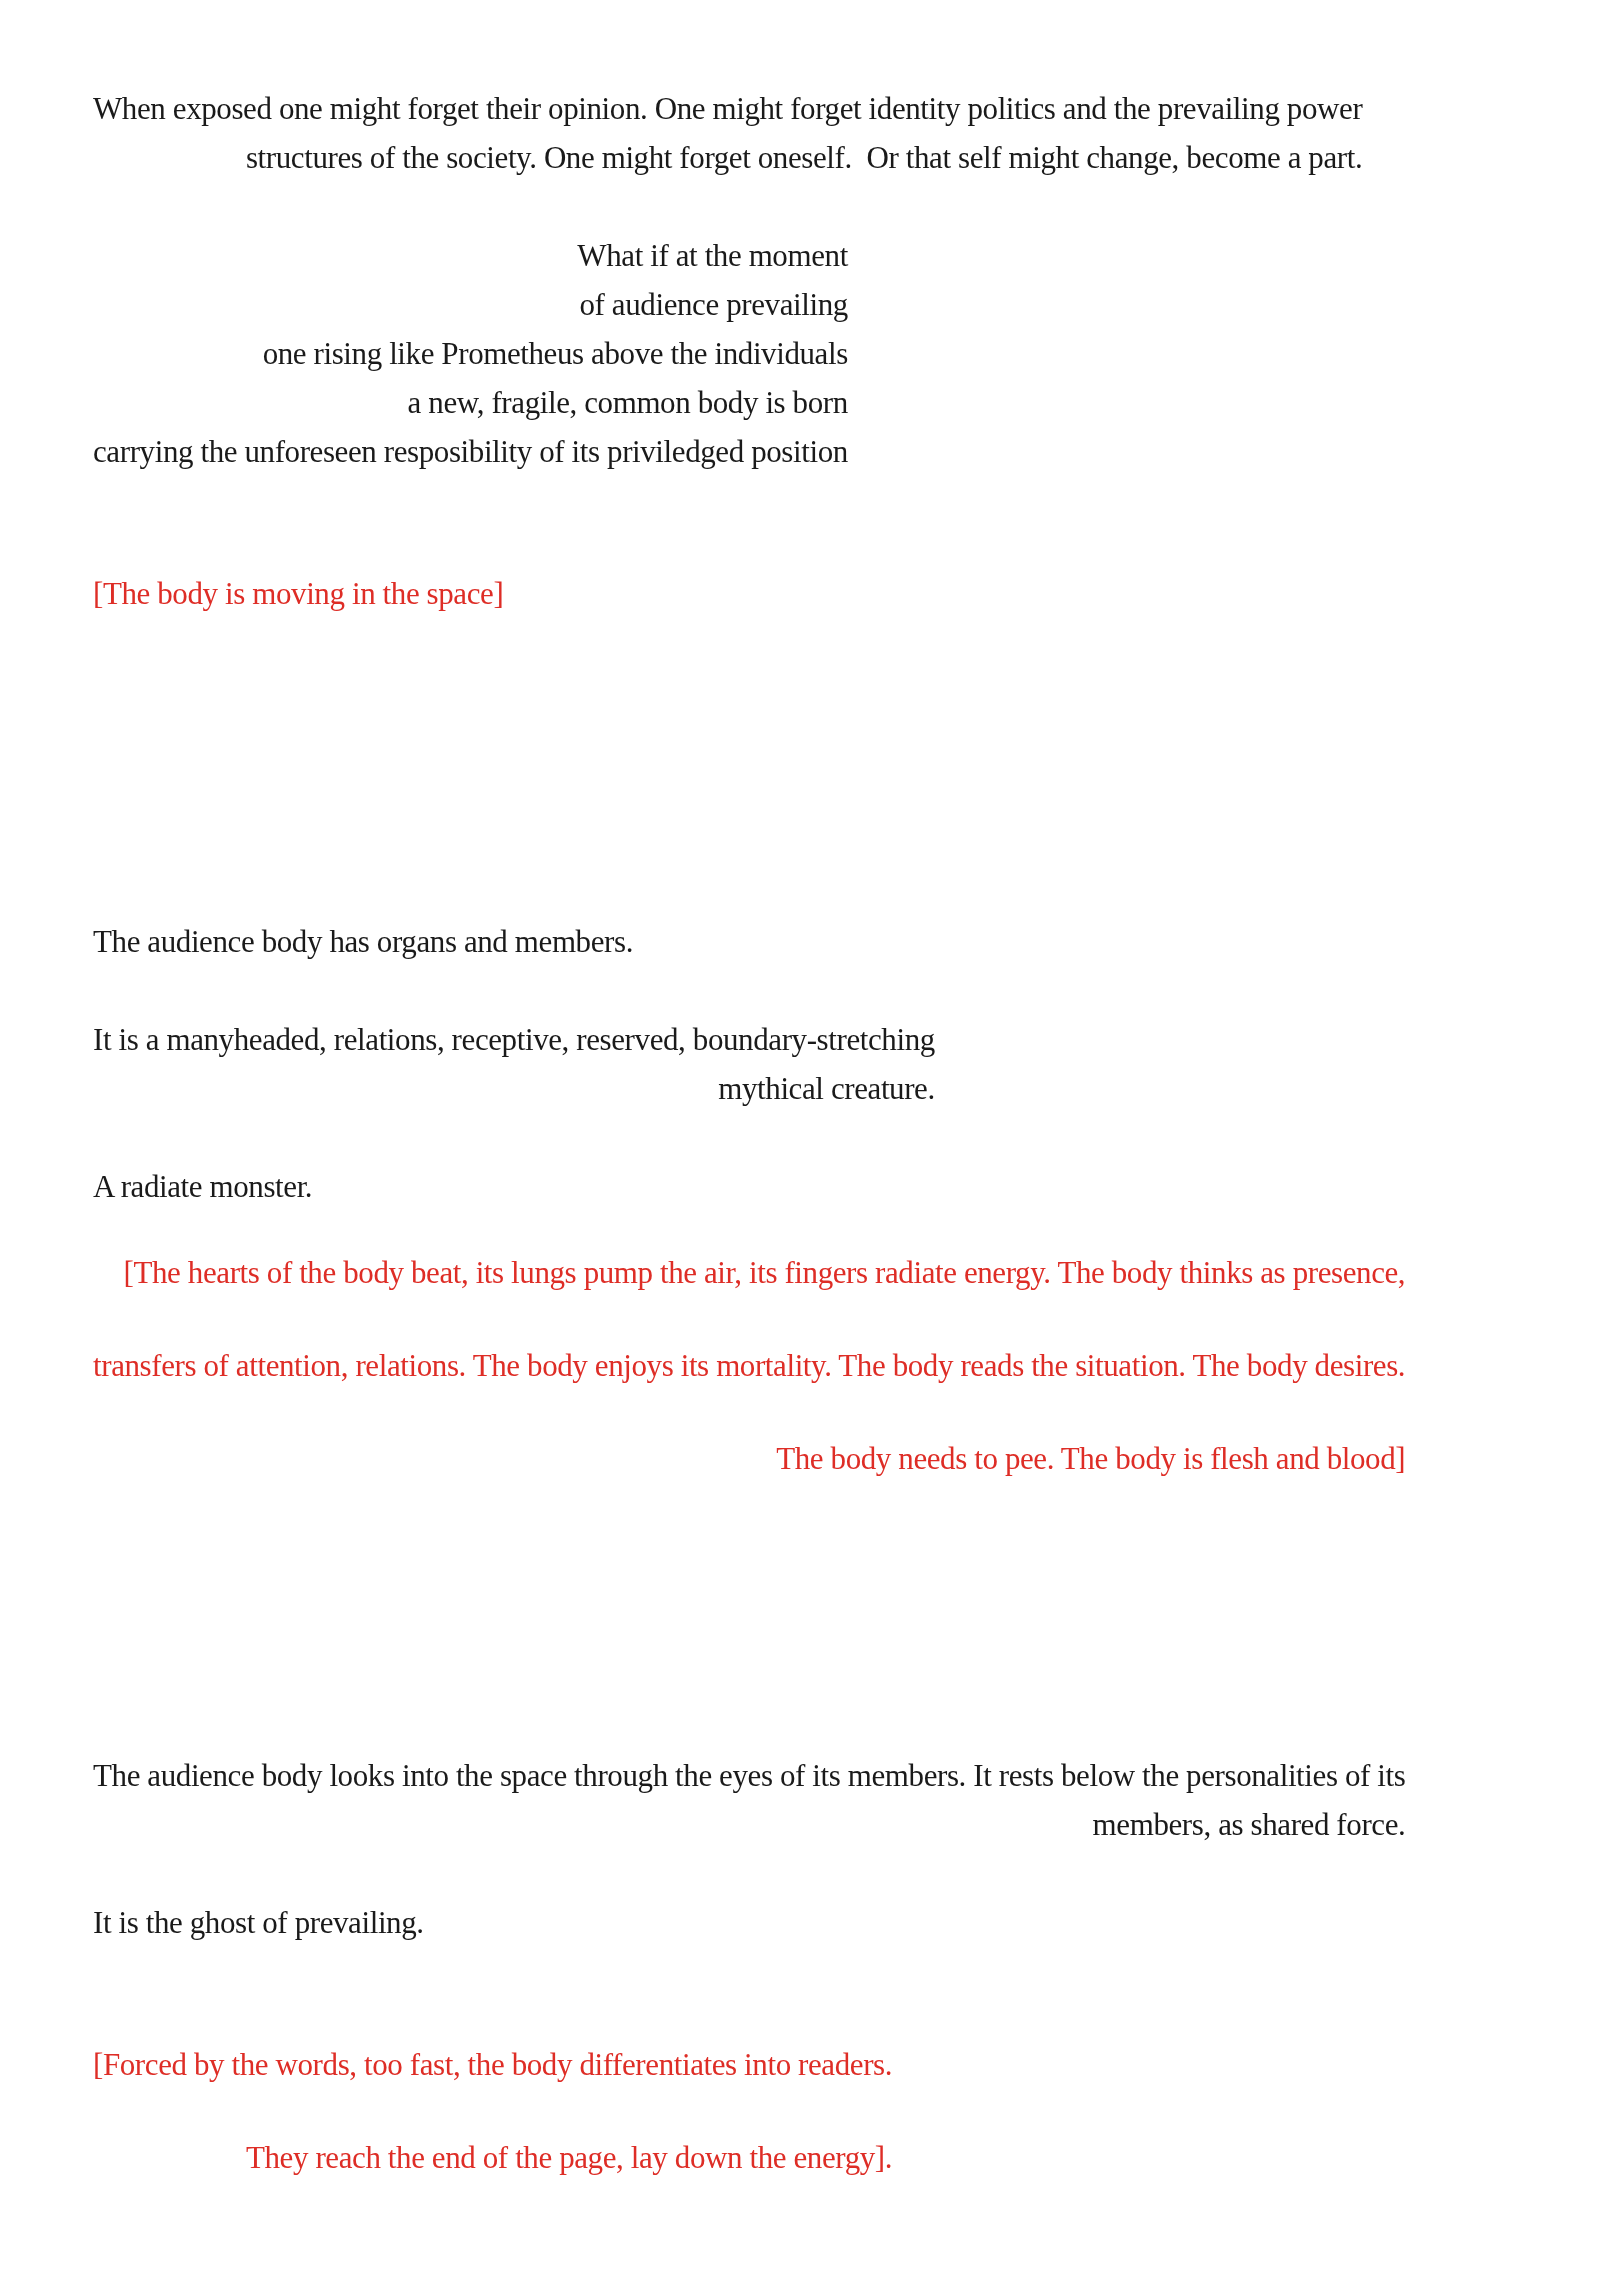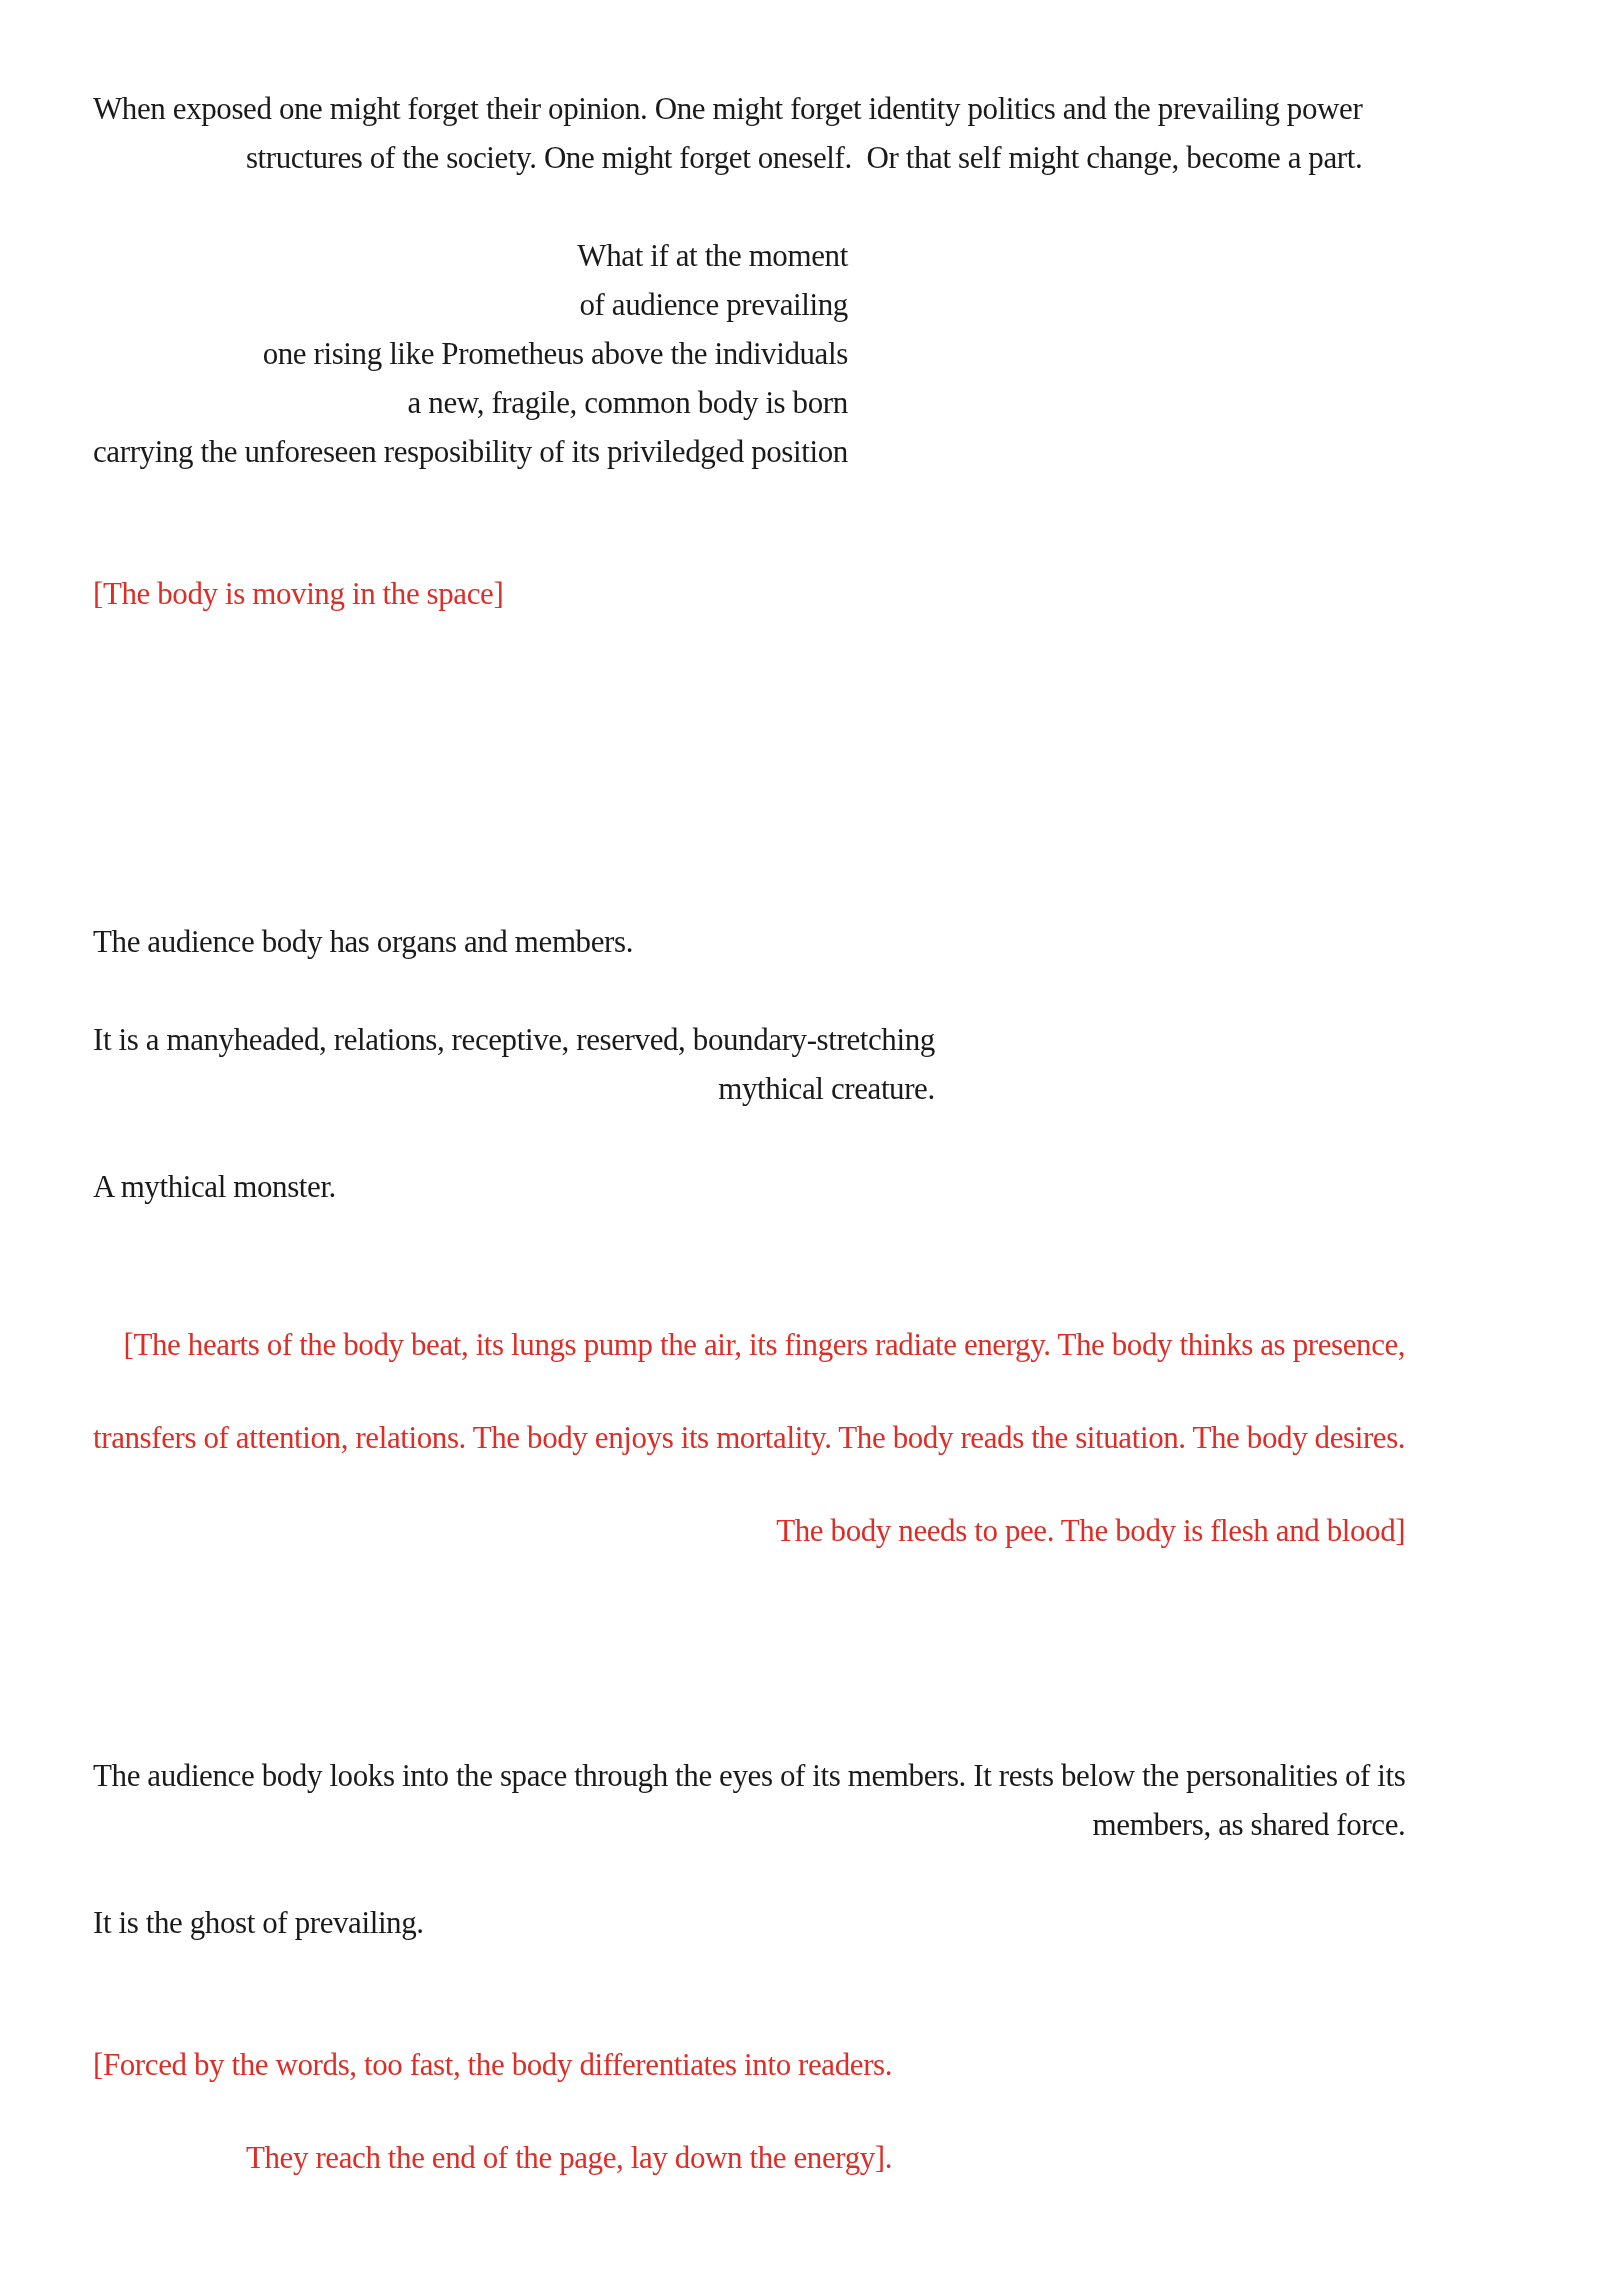--- a/index.html
+++ b/index.html
@@ -58,24 +58,24 @@
   <div class="block" style="top:917px">
     <div class="line">The audience body has organs and members.</div>
   </div>
 
   <div class="block" style="top:1015px">
     <div class="line">It is a manyheaded, relations, receptive, reserved, boundary-stretching</div>
     <div class="line">mythical creature.</div>
   </div>
 
   <div class="block" style="top:1162px">
-    <div class="line">A mythical monster.</div>
+    <div class="line">A radiate monster.</div>
   </div>
 
-  <div class="block red" style="top:1276px">
+  <div class="block red" style="top:1204px">
     <div class="line">[The hearts of the body beat, its lungs pump the air, its fingers radiate energy. The body thinks as presence,</div>
     <div class="line">transfers of attention, relations. The body enjoys its mortality. The body reads the situation. The body desires.</div>
     <div class="line">The body needs to pee. The body is flesh and blood]</div>
   </div>
 
   <div class="block" style="top:1751px">
     <div class="line">The audience body looks into the space through the eyes of its members. It rests below the personalities of its</div>
     <div class="line">members, as shared force.</div>
   </div>
 

